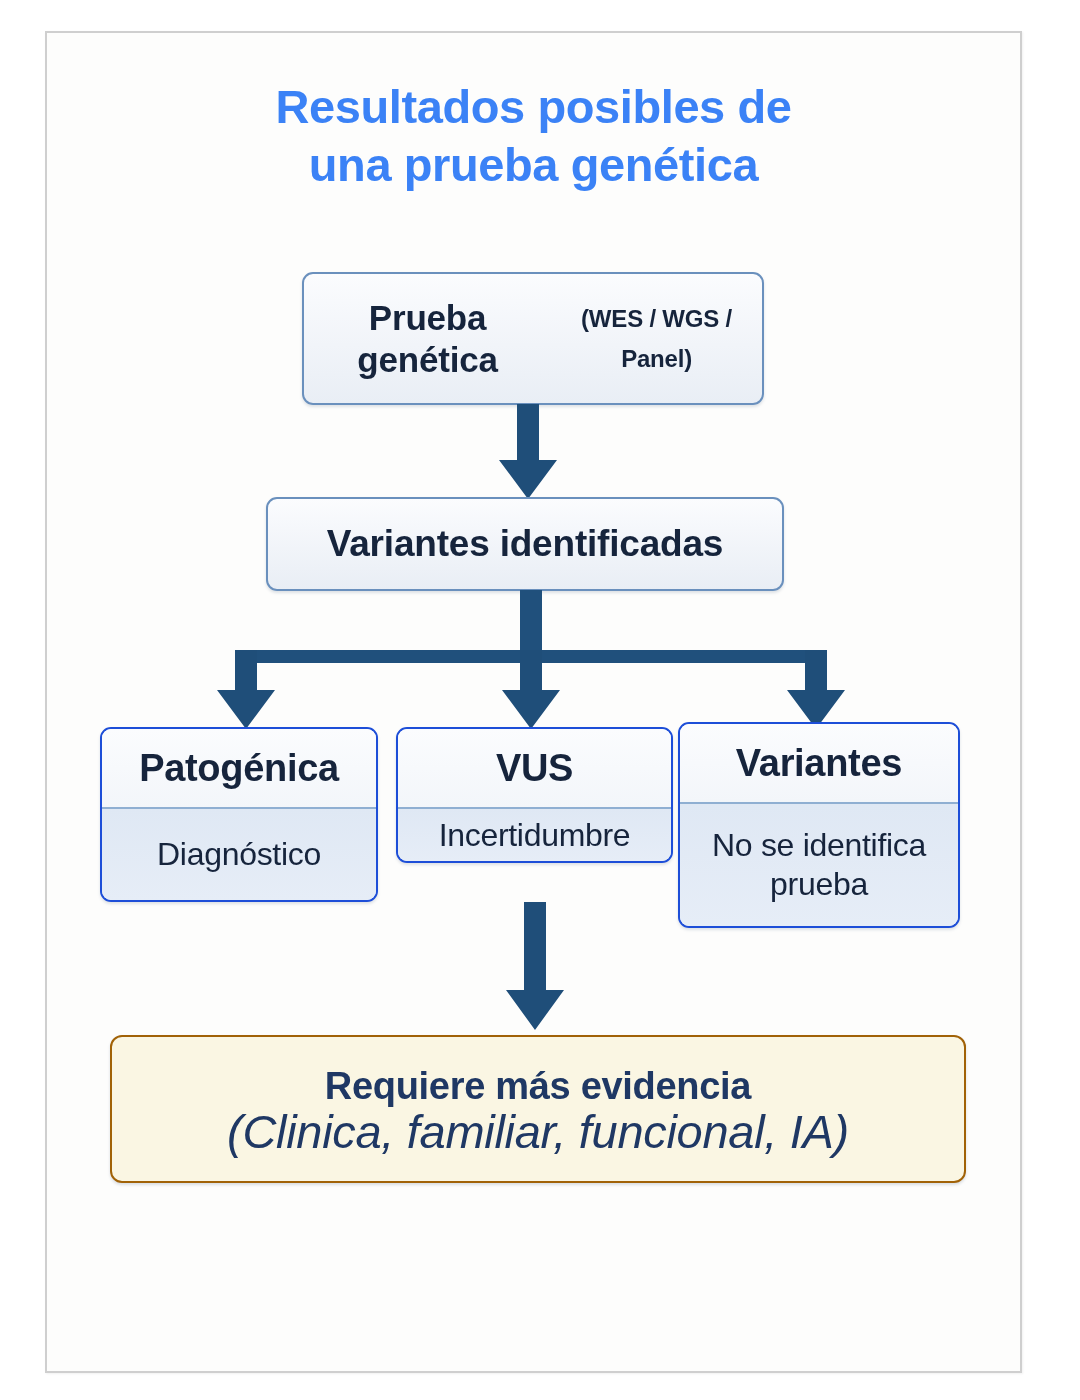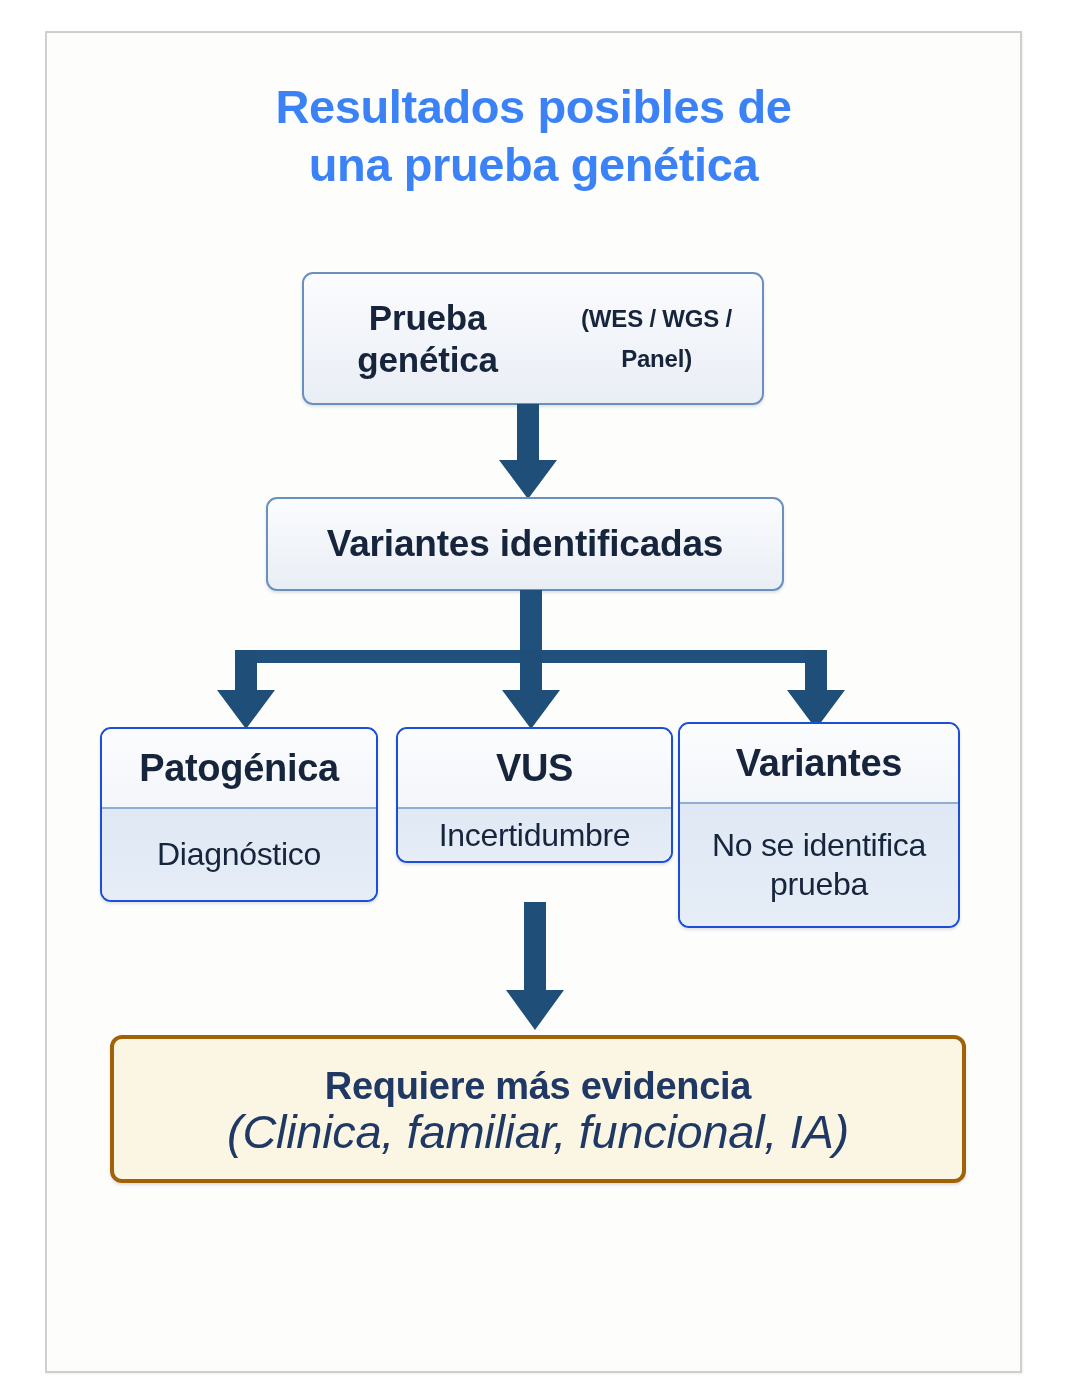--- a/index.html
+++ b/index.html
@@ -163,21 +163,21 @@
   #card-negative .card-head { height: 78px; }
 
   
   #node-evidence {
     position: absolute;
     left: 110px;
     top: 1035px;
     width: 856px;
     height: 148px;
     box-sizing: border-box;
-    border: 4px solid #a16207;
+    border: 2px solid #a16207;
     border-radius: 12px;
     background: #faf6e3;
     box-shadow: 0 2px 3px rgba(80,100,130,0.20);
     display: flex;
     flex-direction: column;
     align-items: center;
     justify-content: center;
     color: #1f3864;
     text-align: center;
   }

